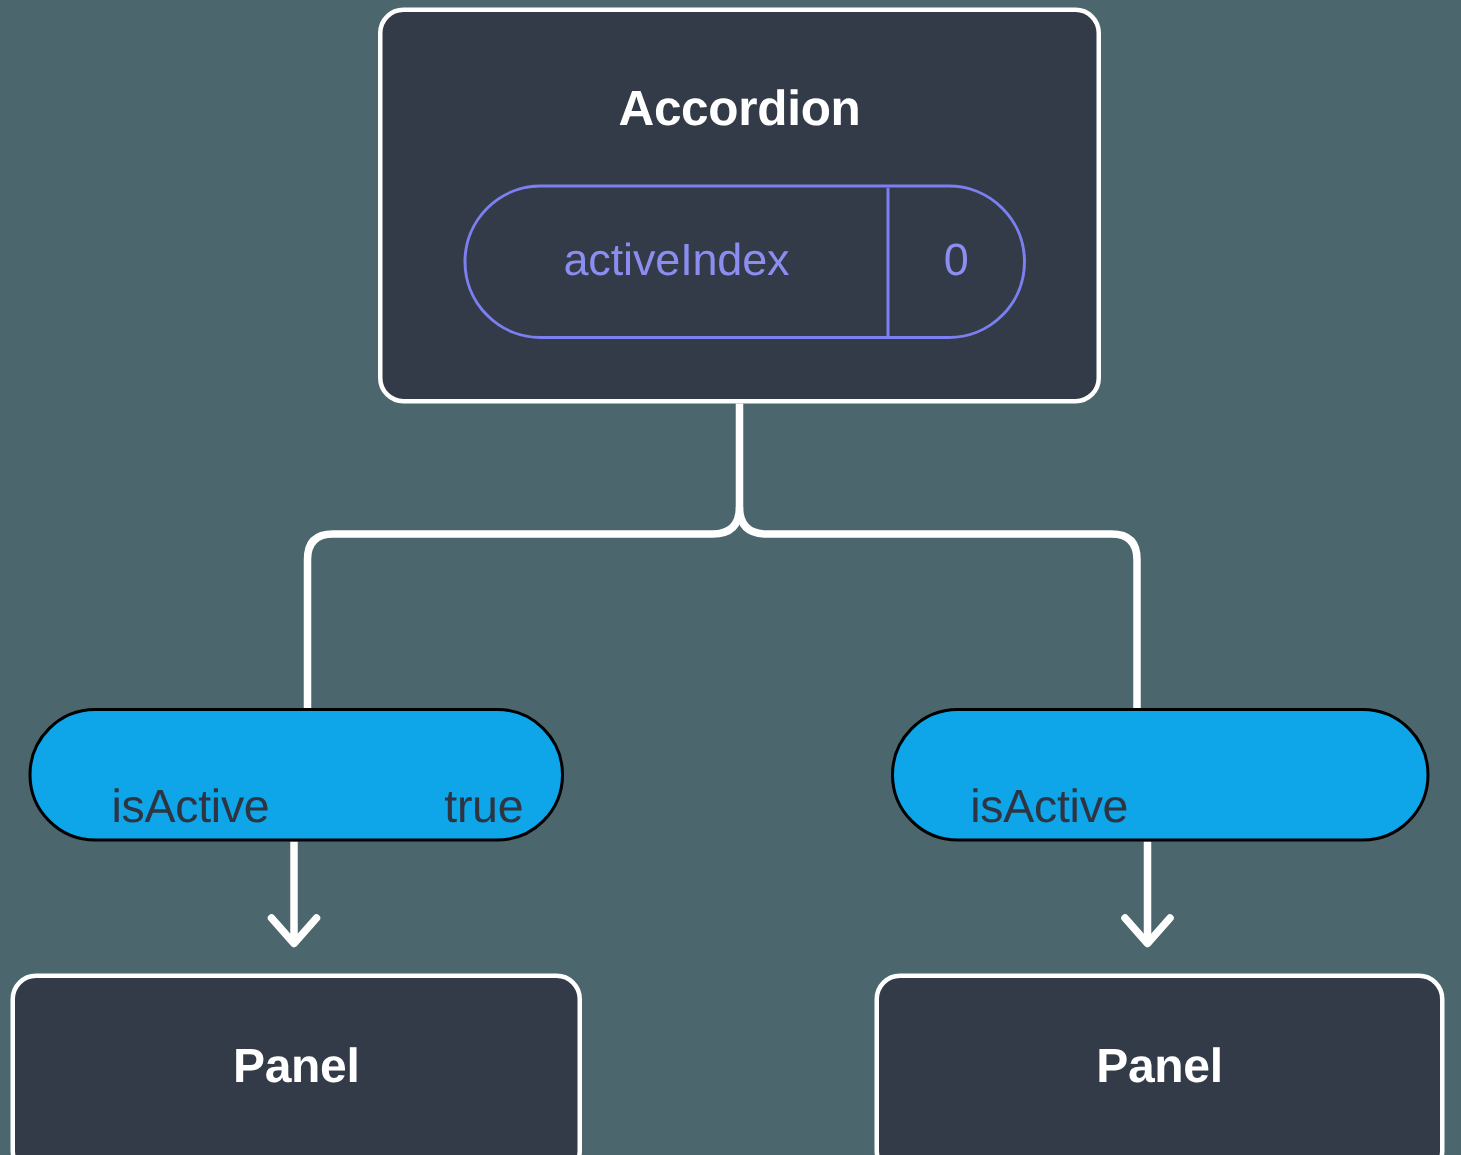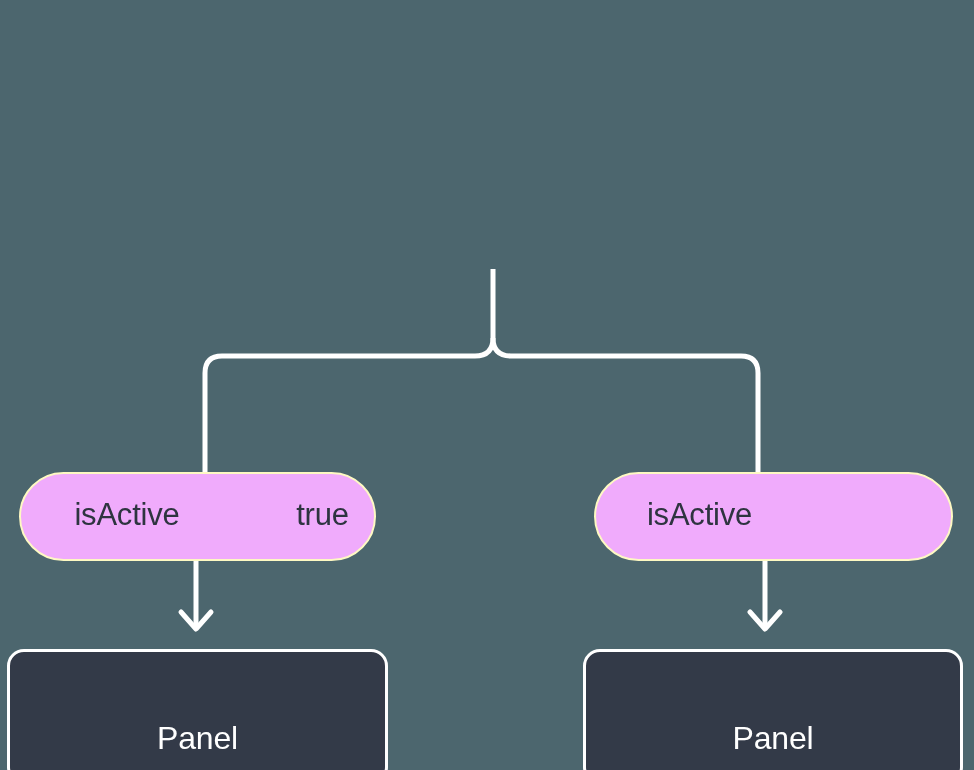--- a/index.html
+++ b/index.html
@@ -101,23 +101,23 @@
     font-size: 30px;
     letter-spacing: -0.1px;
     padding-bottom: 2px;
   }
 
   
   .prop-badge {
     position: absolute;
     box-sizing: border-box;
     display: flex;
-    align-items: center;
-    background: #f0abfc;
-    border: 2px solid #fef9c3;
+    align-items: flex-end;
+    background: #0ea5e9;
+    border: 2px solid #000000;
     border-radius: 999px;
     color: #2e3440;
     overflow: hidden;
   }
   .prop-badge .badge-key {
     display: flex;
     align-items: center;
     justify-content: center;
     font-size: 31px;
     letter-spacing: -0.2px;
@@ -167,24 +167,23 @@
   }
   #panel-left  { left: 7px;   top: 649px; width: 381px; }
   #panel-right { left: 583px; top: 649px; width: 380px; }
   .panel-label {
     position: absolute;
     left: 0;
     right: 0;
     top: 42px;
     text-align: center;
     font-size: 32px;
-    font-weight: 400;
+    font-weight: 700;
     letter-spacing: -0.2px;
     line-height: 1;
-    margin-top: 28px;
   }
 </style>
 </head>
 <body>
 
 <div id="stage">
 
   <svg id="connectors" viewBox="0 0 974 770">
     <g fill="none" stroke="#ffffff" stroke-width="5" stroke-linecap="butt" stroke-linejoin="round">
 
@@ -205,20 +204,29 @@
       <line x1="196" y1="561" x2="196" y2="628" stroke="#ffffff" stroke-width="5"></line>
       <polyline points="181,612 196,629 211,612" fill="none" stroke="#ffffff" stroke-width="5" stroke-linecap="round" stroke-linejoin="round"></polyline>
     </g>
 
     <g>
       <line x1="765" y1="561" x2="765" y2="628" stroke="#ffffff" stroke-width="5"></line>
       <polyline points="750,612 765,629 780,612" fill="none" stroke="#ffffff" stroke-width="5" stroke-linecap="round" stroke-linejoin="round"></polyline>
     </g>
   </svg>
 
+  <div class="card" id="accordion-card">
+    <div class="card-title">Accordion</div>
+
+    <div class="state-pill" id="active-index-pill">
+      <div class="pill-key">activeIndex</div>
+      <div class="pill-sep"></div>
+      <div class="pill-val">0</div>
+    </div>
+  </div>
 
   <div class="prop-badge" id="badge-left">
     <div class="badge-key">isActive</div>
     <div class="badge-sep"></div>
     <div class="badge-val">true</div>
   </div>
 
   <div class="prop-badge" id="badge-right">
     <div class="badge-key">isActive</div>
     <div class="badge-sep"></div>

